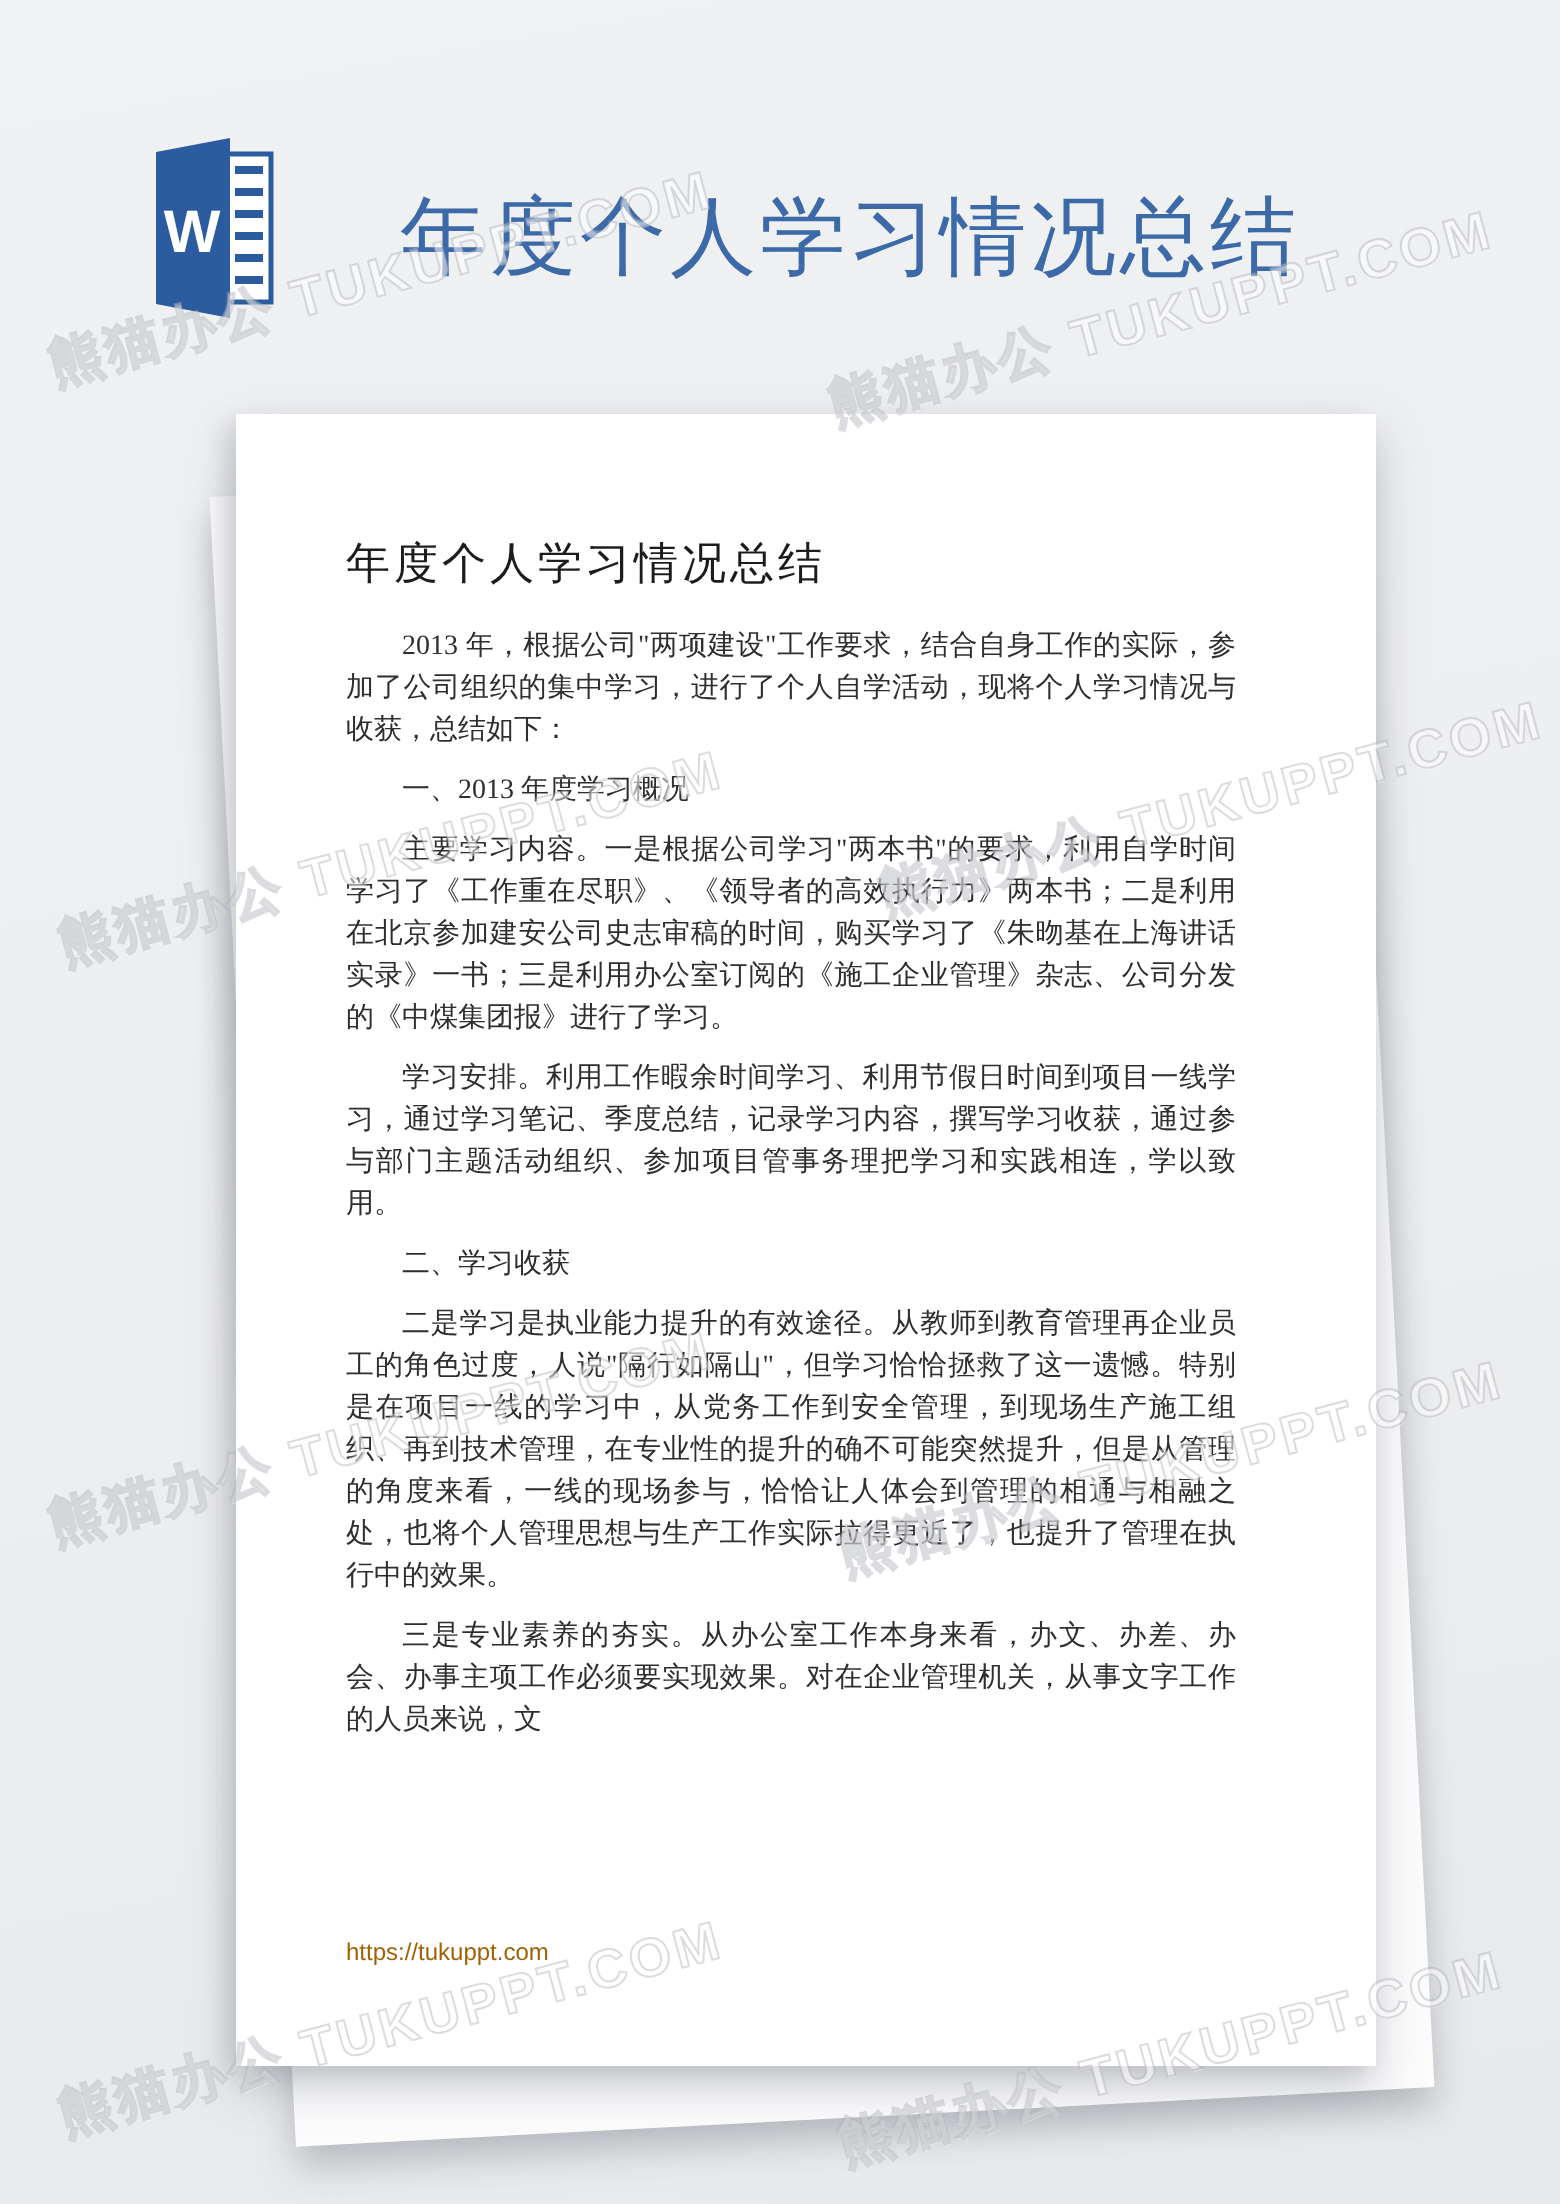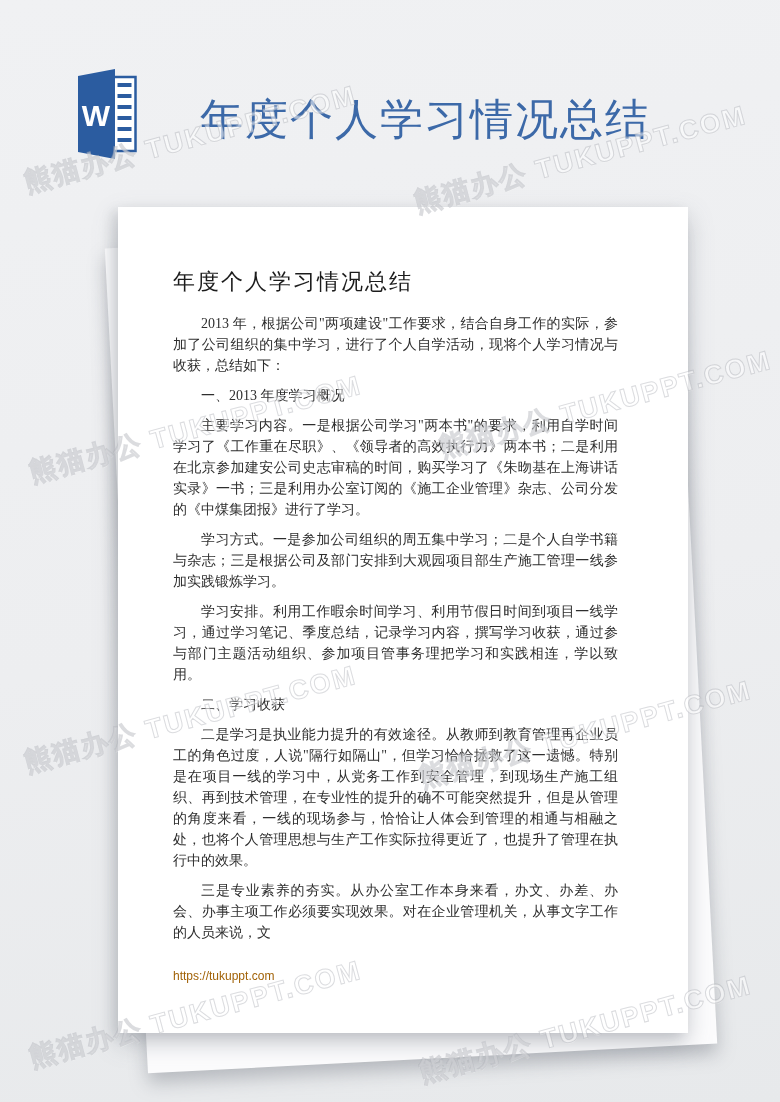--- a/index.html
+++ b/index.html
@@ -52,21 +52,20 @@
 
   <div class="doc-stack">
     <div class="back-page"></div>
 
     <div class="page">
       <h2 class="doc-title">年度个人学习情况总结</h2>
       <div class="doc-body">
           <p class="paragraph">2013 年，根据公司"两项建设"工作要求，结合自身工作的实际，参加了公司组织的集中学习，进行了个人自学活动，现将个人学习情况与收获，总结如下：</p>
           <p class="heading">一、2013 年度学习概况</p>
           <p class="paragraph">主要学习内容。一是根据公司学习"两本书"的要求，利用自学时间学习了《工作重在尽职》、《领导者的高效执行力》两本书；二是利用在北京参加建安公司史志审稿的时间，购买学习了《朱昒基在上海讲话实录》一书；三是利用办公室订阅的《施工企业管理》杂志、公司分发的《中煤集团报》进行了学习。</p>
-          <p class="paragraph">学习方式。一是参加公司组织的周五集中学习；二是个人自学书籍与杂志；三是根据公司及部门安排到大观园项目部生产施工管理一线参加实践锻炼学习。</p>
           <p class="paragraph">学习安排。利用工作暇余时间学习、利用节假日时间到项目一线学习，通过学习笔记、季度总结，记录学习内容，撰写学习收获，通过参与部门主题活动组织、参加项目管事务理把学习和实践相连，学以致用。</p>
           <p class="heading">二、学习收获</p>
           <p class="paragraph">二是学习是执业能力提升的有效途径。从教师到教育管理再企业员工的角色过度，人说"隔行如隔山"，但学习恰恰拯救了这一遗憾。特别是在项目一线的学习中，从党务工作到安全管理，到现场生产施工组织、再到技术管理，在专业性的提升的确不可能突然提升，但是从管理的角度来看，一线的现场参与，恰恰让人体会到管理的相通与相融之处，也将个人管理思想与生产工作实际拉得更近了，也提升了管理在执行中的效果。</p>
           <p class="paragraph">三是专业素养的夯实。从办公室工作本身来看，办文、办差、办会、办事主项工作必须要实现效果。对在企业管理机关，从事文字工作的人员来说，文</p>
         </div>
       <span class="footer-url">https://tukuppt.com</span>
     </div>
   </div>
 
   <div class="header">

